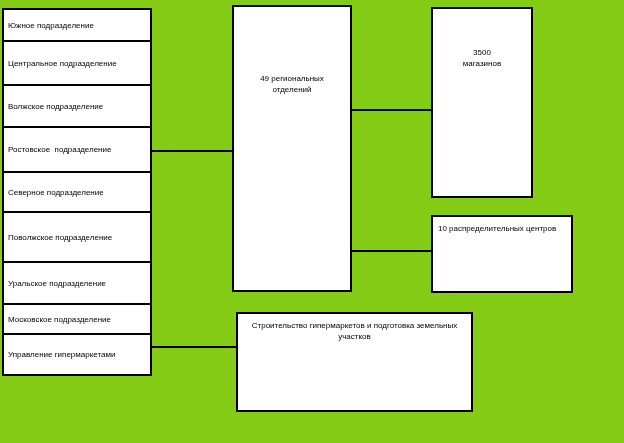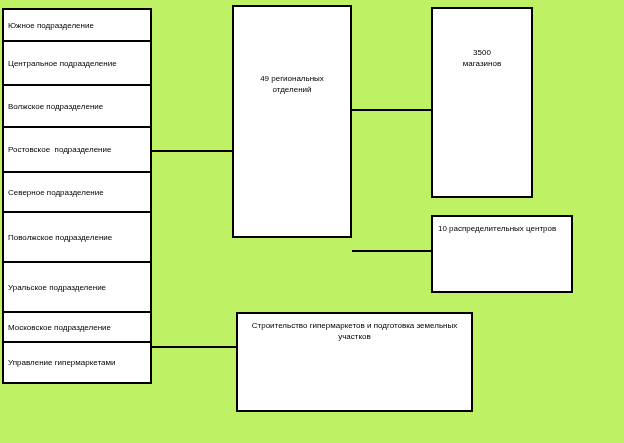--- a/index.html
+++ b/index.html
@@ -1,20 +1,20 @@
 <!DOCTYPE html>
 <html><head>
 <meta charset="utf-8">
 <style>
   html, body { margin: 0; padding: 0; background: #ffffff; }
   .canvas {
     position: relative;
     width: 624px;
     height: 443px;
-    background: #bef264;
+    background: #84cc16;
     font-family: "Liberation Sans", sans-serif;
     font-size: 8px;
     color: #000000;
     overflow: hidden;
   }
   
   .division-list {
     position: absolute;
     left: 2px;
     top: 8px;
@@ -33,33 +33,33 @@
     padding-left: 4px;
     white-space: pre;
     overflow: hidden;
   }
   .division-box:nth-child(1) { height: 32px; }
   .division-box:nth-child(2) { height: 44px; }
   .division-box:nth-child(3) { height: 42px; }
   .division-box:nth-child(4) { height: 45px; }
   .division-box:nth-child(5) { height: 40px; }
   .division-box:nth-child(6) { height: 50px; }
-  .division-box:nth-child(7) { height: 50px; }
+  .division-box:nth-child(7) { height: 42px; }
   .division-box:nth-child(8) { height: 30px; }
   .division-box:nth-child(9) { height: 39px; border-bottom: none; text-align: right; }
 
   .box {
     position: absolute;
     border: 2px solid #000;
     box-sizing: border-box;
     background: #fff;
     line-height: 11px;
   }
   .regional-box {
-    left: 232px; top: 5px; width: 120px; height: 233px;
+    left: 232px; top: 5px; width: 120px; height: 287px;
     text-align: center; padding-top: 66px;
   }
   .stores-box {
     left: 431px; top: 7px; width: 102px; height: 191px;
     text-align: center; padding-top: 38px;
   }
   .distribution-box {
     left: 431px; top: 215px; width: 142px; height: 78px;
     padding: 6px 4px 0 5px; text-align: left;
   }

